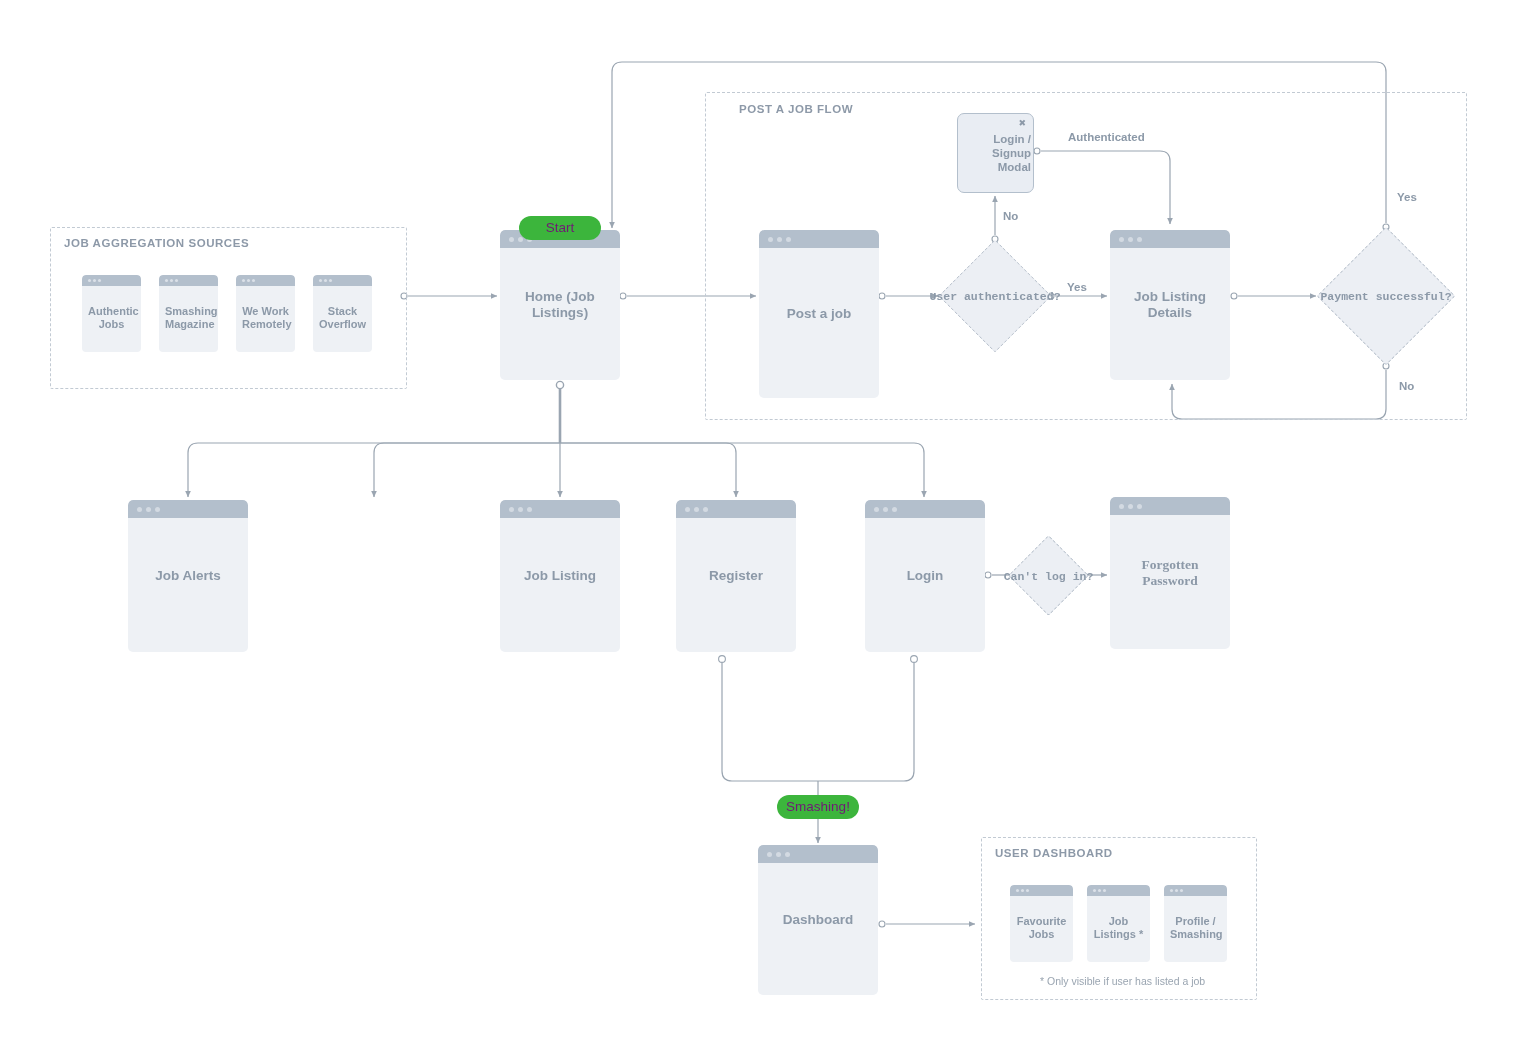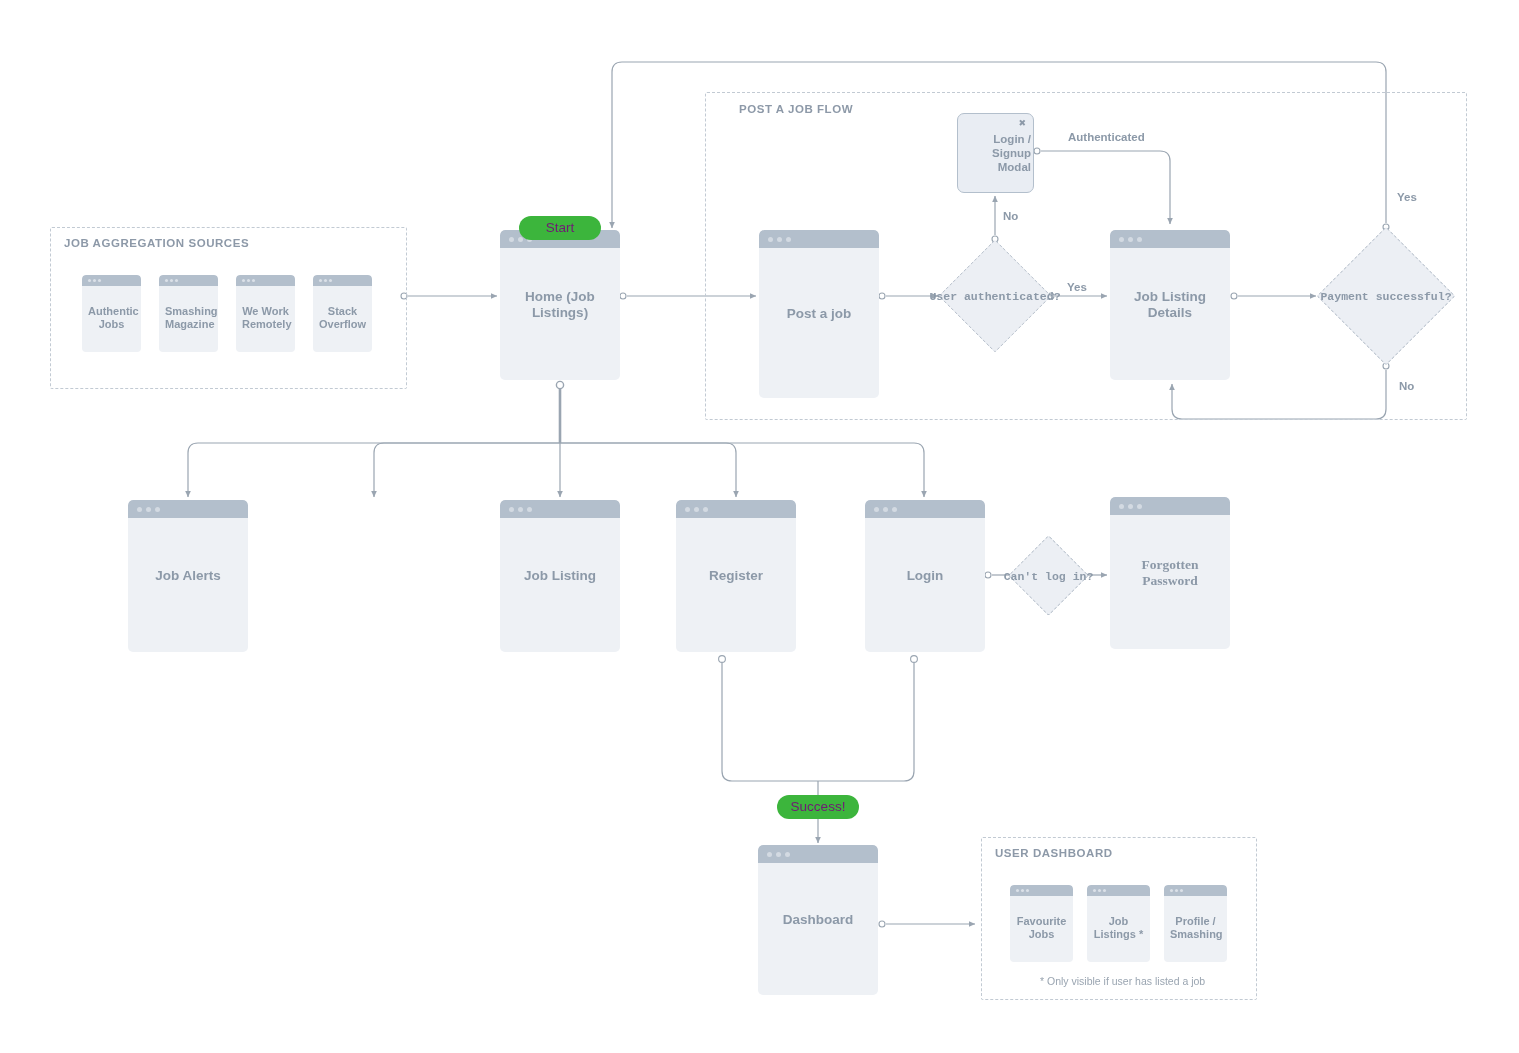--- a/index.html
+++ b/index.html
@@ -409,15 +409,15 @@
     <div class="label">Can't log in?</div>
   </div>
 
   <div class="edge-label" style="left:1068px;top:131px;">Authenticated</div>
   <div class="edge-label" style="left:1003px;top:210px;">No</div>
   <div class="edge-label" style="left:1067px;top:281px;">Yes</div>
   <div class="edge-label" style="left:1397px;top:191px;">Yes</div>
   <div class="edge-label" style="left:1399px;top:380px;">No</div>
 
   <div class="pill" style="left:519px;top:216px;width:82px;">Start</div>
-  <div class="pill" style="left:777px;top:795px;width:82px;">Success!</div>
+  <div class="pill" style="left:777px;top:795px;width:82px;">Smashing!</div>
 
 </div>
 
 </body></html>

